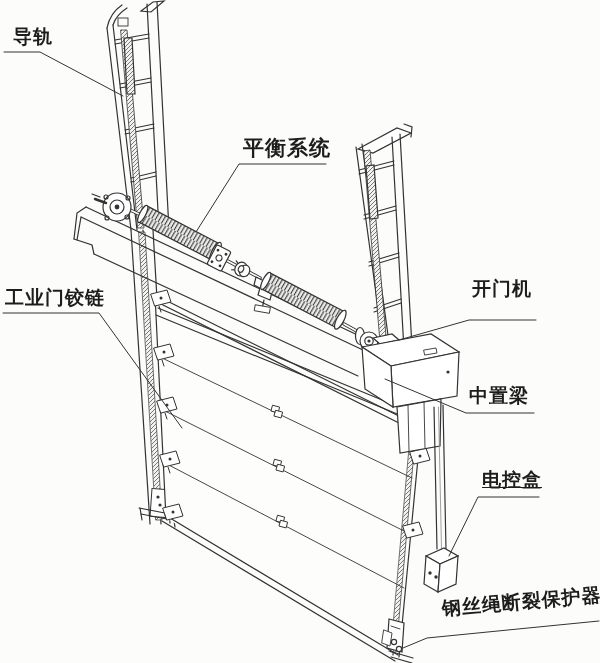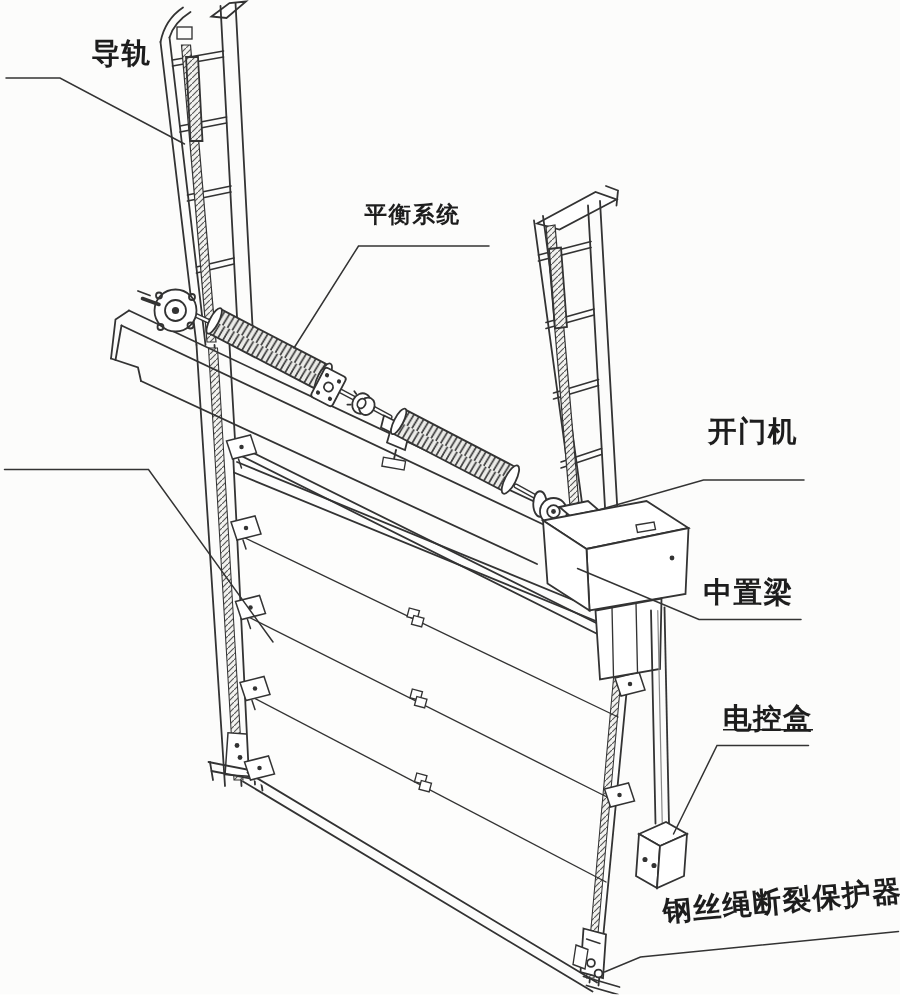--- a/index.html
+++ b/index.html
@@ -7,21 +7,21 @@
     position:relative;width:600px;height:663px;overflow:hidden;
     background:#fcfcfb;
     font-family:"Liberation Serif","DejaVu Serif",serif;
   }
   #lineart{position:absolute;left:0;top:0;}
   .label{
     position:absolute;white-space:nowrap;
     font-size:19px;font-weight:600;color:#1d1d1d;
     letter-spacing:1px;line-height:1.1;
   }
-  .label.big{font-size:15px;font-family:Liberation Mono, monospace;}
+  .label.big{font-size:21px;}
   .label.tilt{transform:rotate(-5deg);transform-origin:left bottom;}
 </style>
 </head>
 <body>
 
 <div id="stage">
 
 <svg id="lineart" width="600" height="663" viewBox="0 0 600 663" fill="none" stroke="#333" stroke-width="1.2" stroke-linecap="round">
 
   <defs>
@@ -288,19 +288,20 @@
     <path d="M4,52 L40,52 L123,96"></path>
     <path d="M326,164 L239,164 L196,232"></path>
     <path d="M3,313 L99,313 L182,428"></path>
     <path d="M536,320 L469,320 L399,340"></path>
     <path d="M534,413 L466,413 L385,379"></path>
     <path d="M539,497 L478,497 L449,556"></path>
     <path d="M599,621 L427,638 L403,648"></path>
   </g>
 </svg>
 
-  <div class="label" style="left:13px;  top:27px;margin-left:48px;">导轨</div>
+  <div class="label" style="left:13px;  top:27px;">导轨</div>
   <div class="label big" style="left:243px; top:137px;">平衡系统</div>
+  <div class="label" style="left:5px;   top:288px;">工业门铰链</div>
   <div class="label" style="left:472px; top:279px;">开门机</div>
   <div class="label" style="left:469px; top:386px;">中置梁</div>
   <div class="label" style="left:482px; top:470px;text-decoration:underline;">电控盒</div>
   <div class="label tilt" style="left:443px; top:599px;">钢丝绳断裂保护器</div>
 </div>
 
 </body></html>

